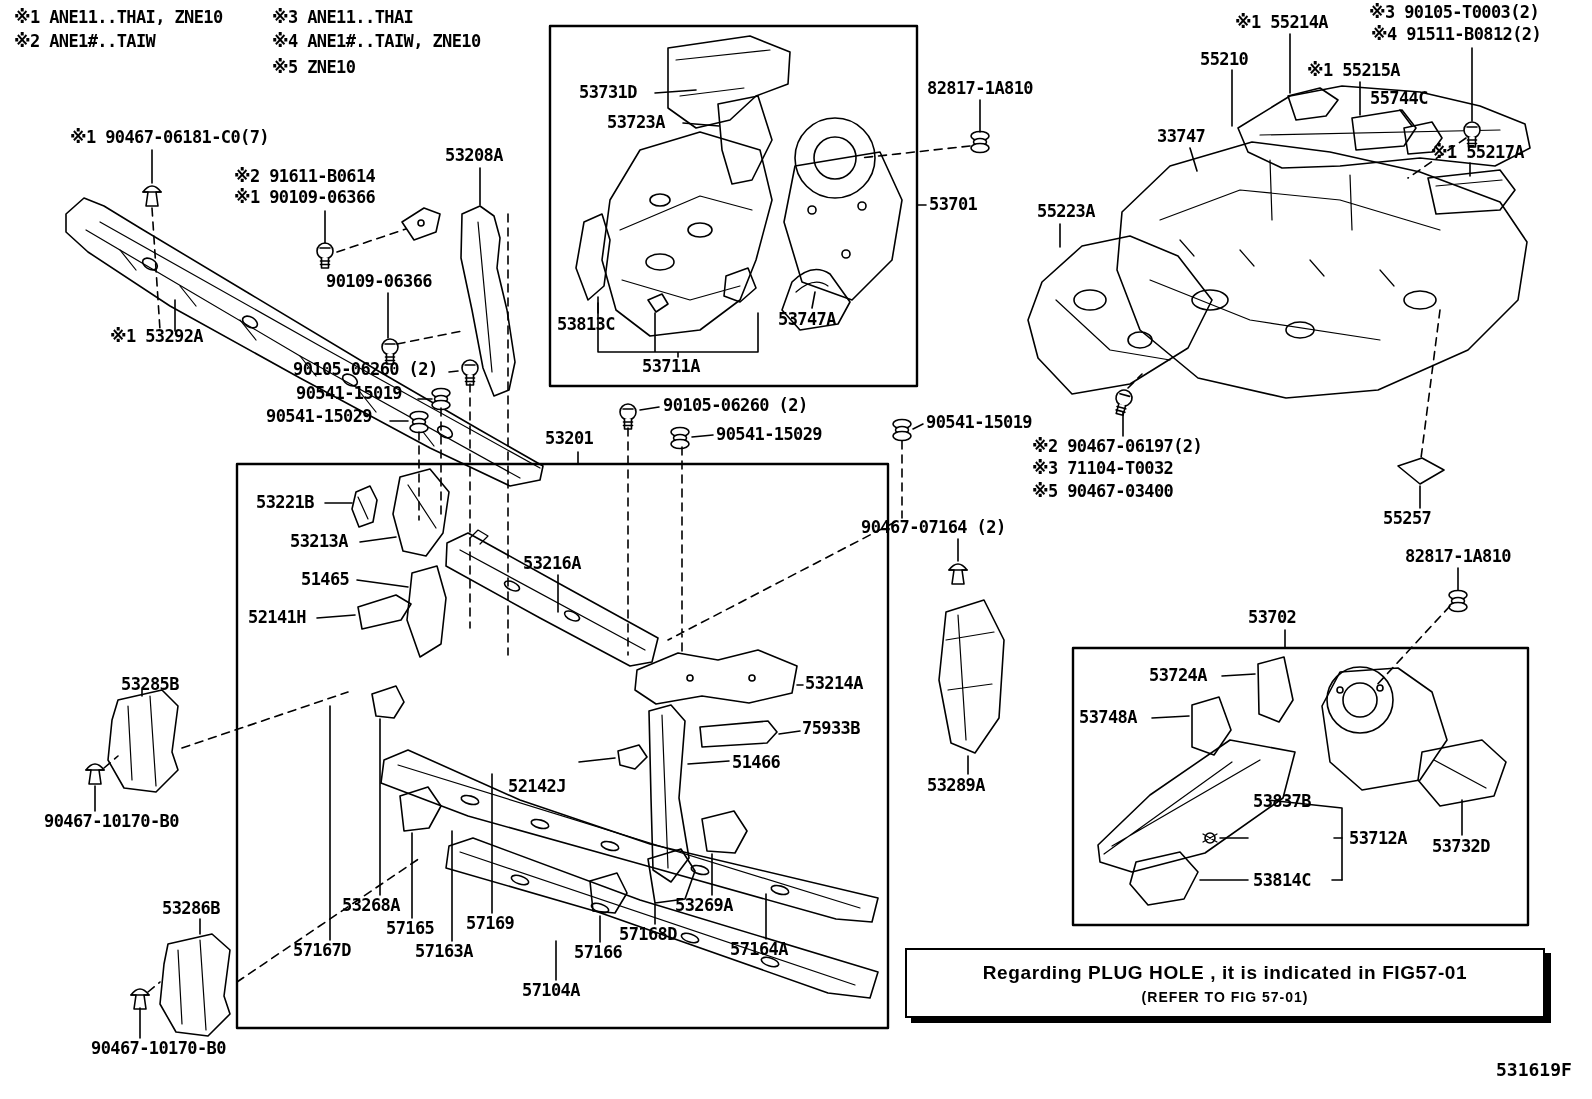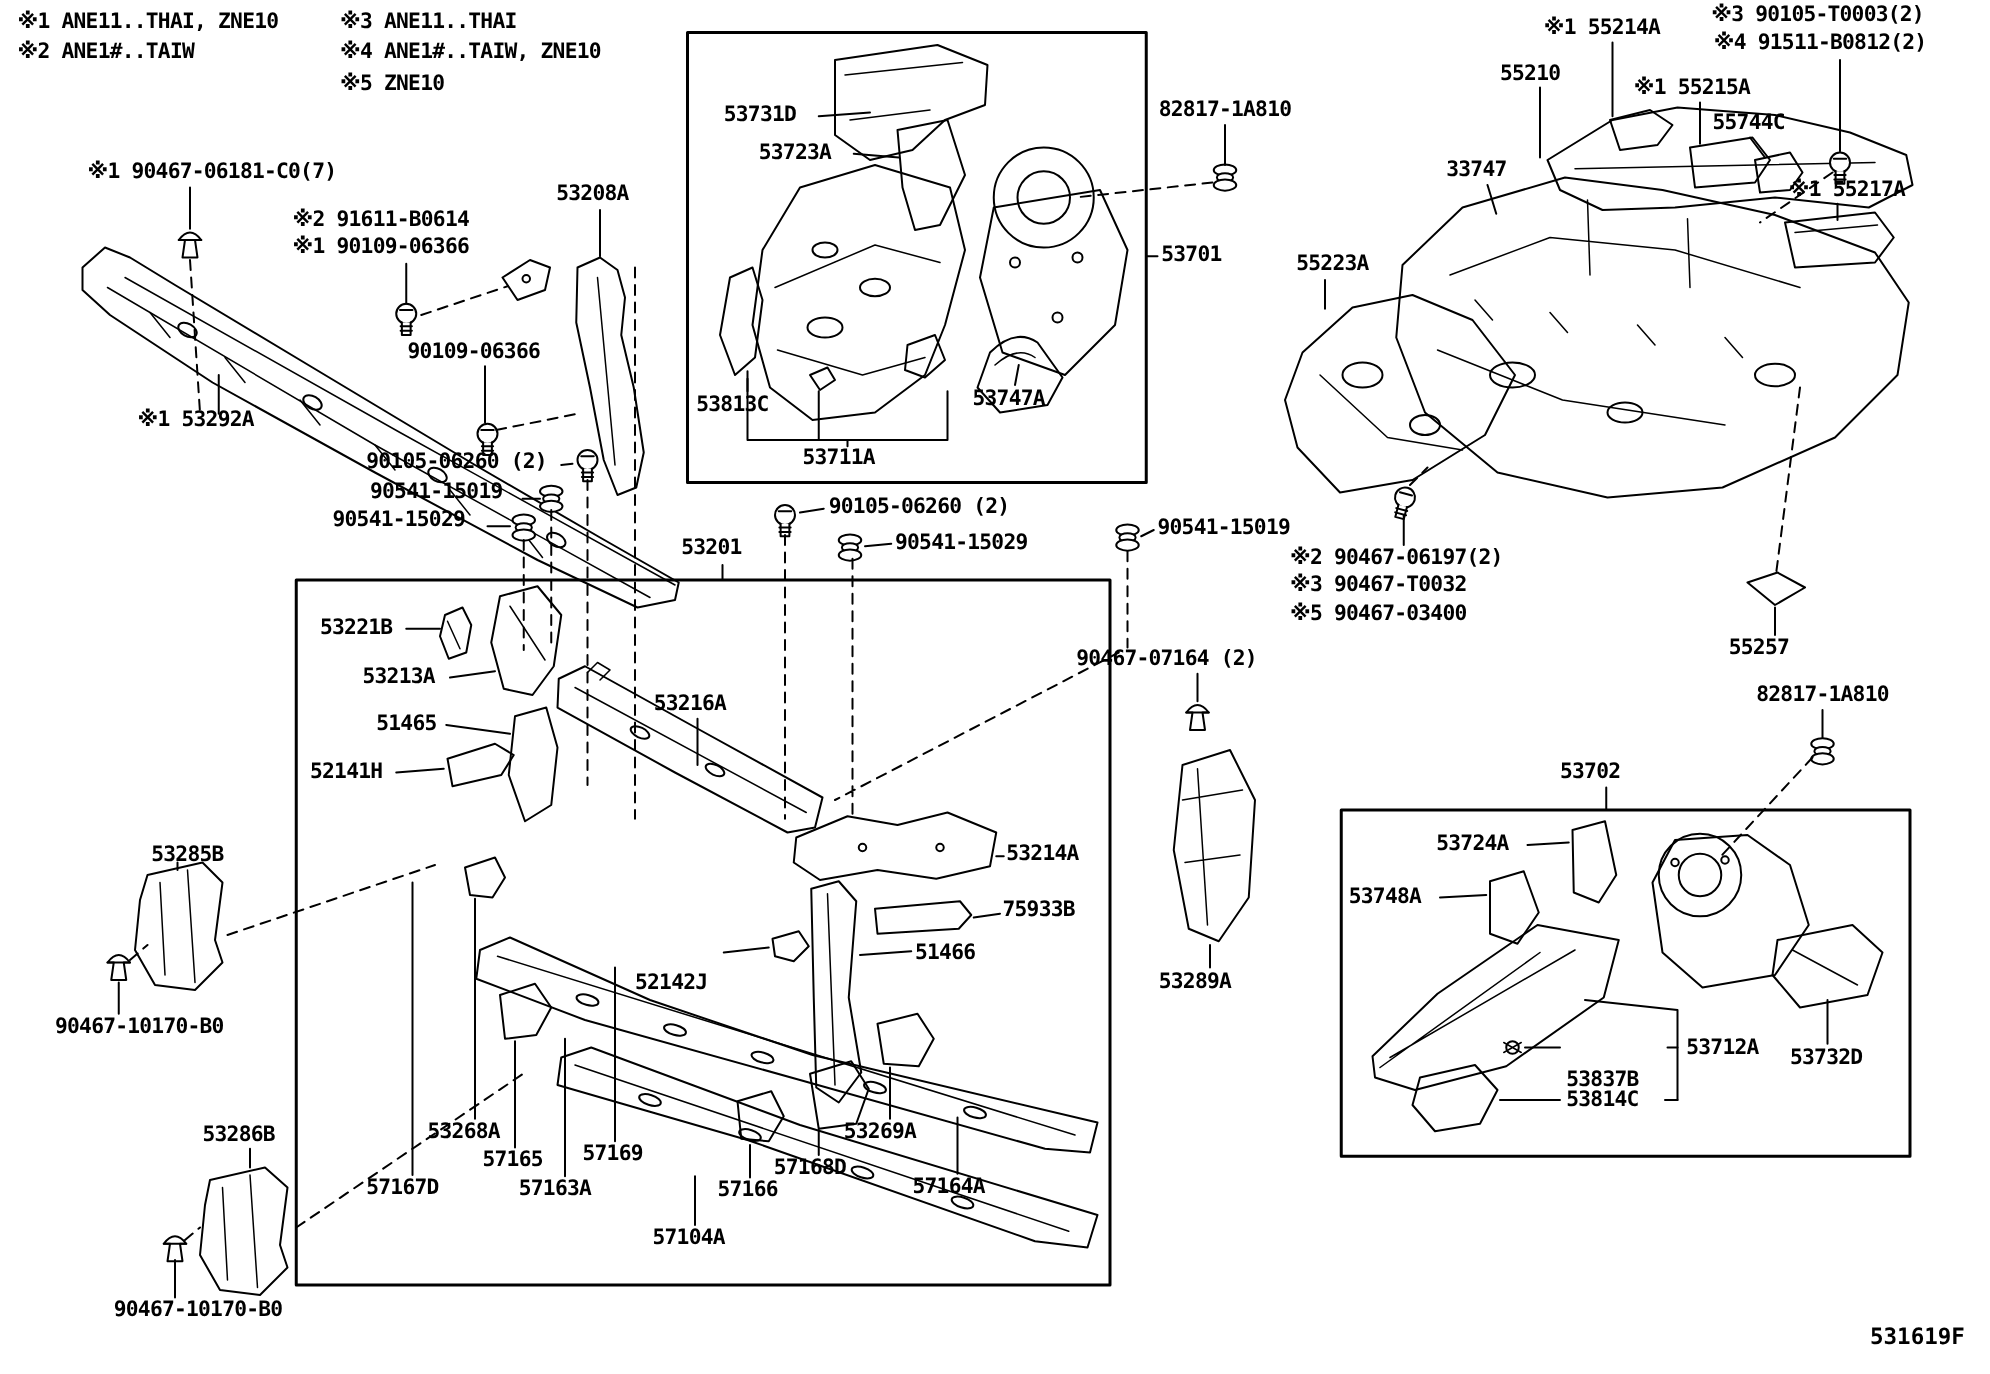--- a/index.html
+++ b/index.html
@@ -300,30 +300,34 @@
   <div class="lbl" style="left:1235px;top:13px">※1 55214A</div>
   <div class="lbl" style="left:1369px;top:3px">※3 90105-T0003(2)</div>
   <div class="lbl" style="left:1371px;top:25px">※4 91511-B0812(2)</div>
   <div class="lbl" style="left:1200px;top:50px">55210</div>
   <div class="lbl" style="left:1307px;top:61px">※1 55215A</div>
   <div class="lbl" style="left:1370px;top:89px">55744C</div>
   <div class="lbl" style="left:1157px;top:127px">33747</div>
   <div class="lbl" style="left:1431px;top:143px">※1 55217A</div>
   <div class="lbl" style="left:1037px;top:202px">55223A</div>
   <div class="lbl" style="left:1032px;top:437px">※2 90467-06197(2)</div>
-  <div class="lbl" style="left:1032px;top:459px">※3 90467-T0032</div>
+  <div class="lbl" style="left:1032px;top:459px">※3 71104-T0032</div>
   <div class="lbl" style="left:1032px;top:482px">※5 90467-03400</div>
   <div class="lbl" style="left:861px;top:518px">90467-07164 (2)</div>
   <div class="lbl" style="left:1383px;top:509px">55257</div>
   <div class="lbl" style="left:1405px;top:547px">82817-1A810</div>
   <div class="lbl" style="left:1248px;top:608px">53702</div>
   <div class="lbl" style="left:1149px;top:666px">53724A</div>
   <div class="lbl" style="left:1079px;top:708px">53748A</div>
   <div class="lbl" style="left:927px;top:776px">53289A</div>
-  <div class="lbl" style="left:1253px;top:855px">53837B</div>
+  <div class="lbl" style="left:1253px;top:792px">53837B</div>
   <div class="lbl" style="left:1349px;top:829px">53712A</div>
   <div class="lbl" style="left:1432px;top:837px">53732D</div>
   <div class="lbl" style="left:1253px;top:871px">53814C</div>
 
+  <div class="notebox">
+    <div class="l1">Regarding PLUG HOLE , it is indicated in FIG57-01</div>
+    <div class="l2">(REFER TO FIG 57-01)</div>
+  </div>
 
   <div class="figcode">531619F</div>
 
 </div>
 
 </body></html>

